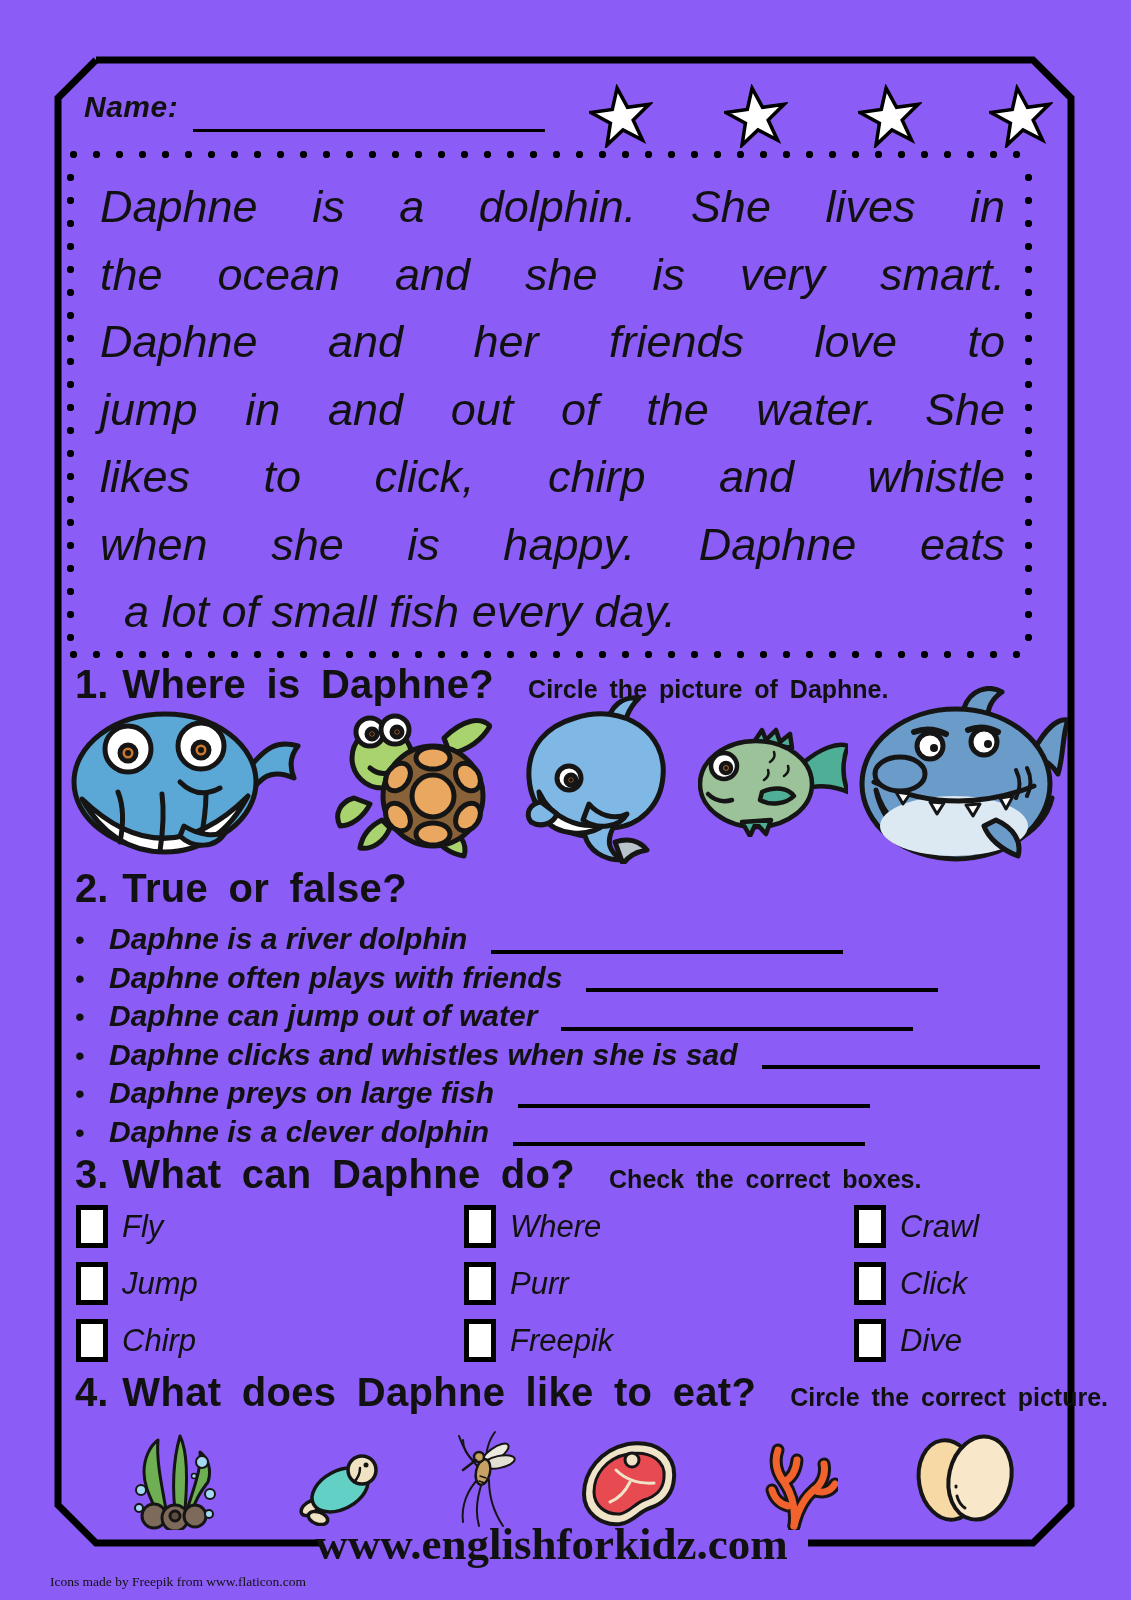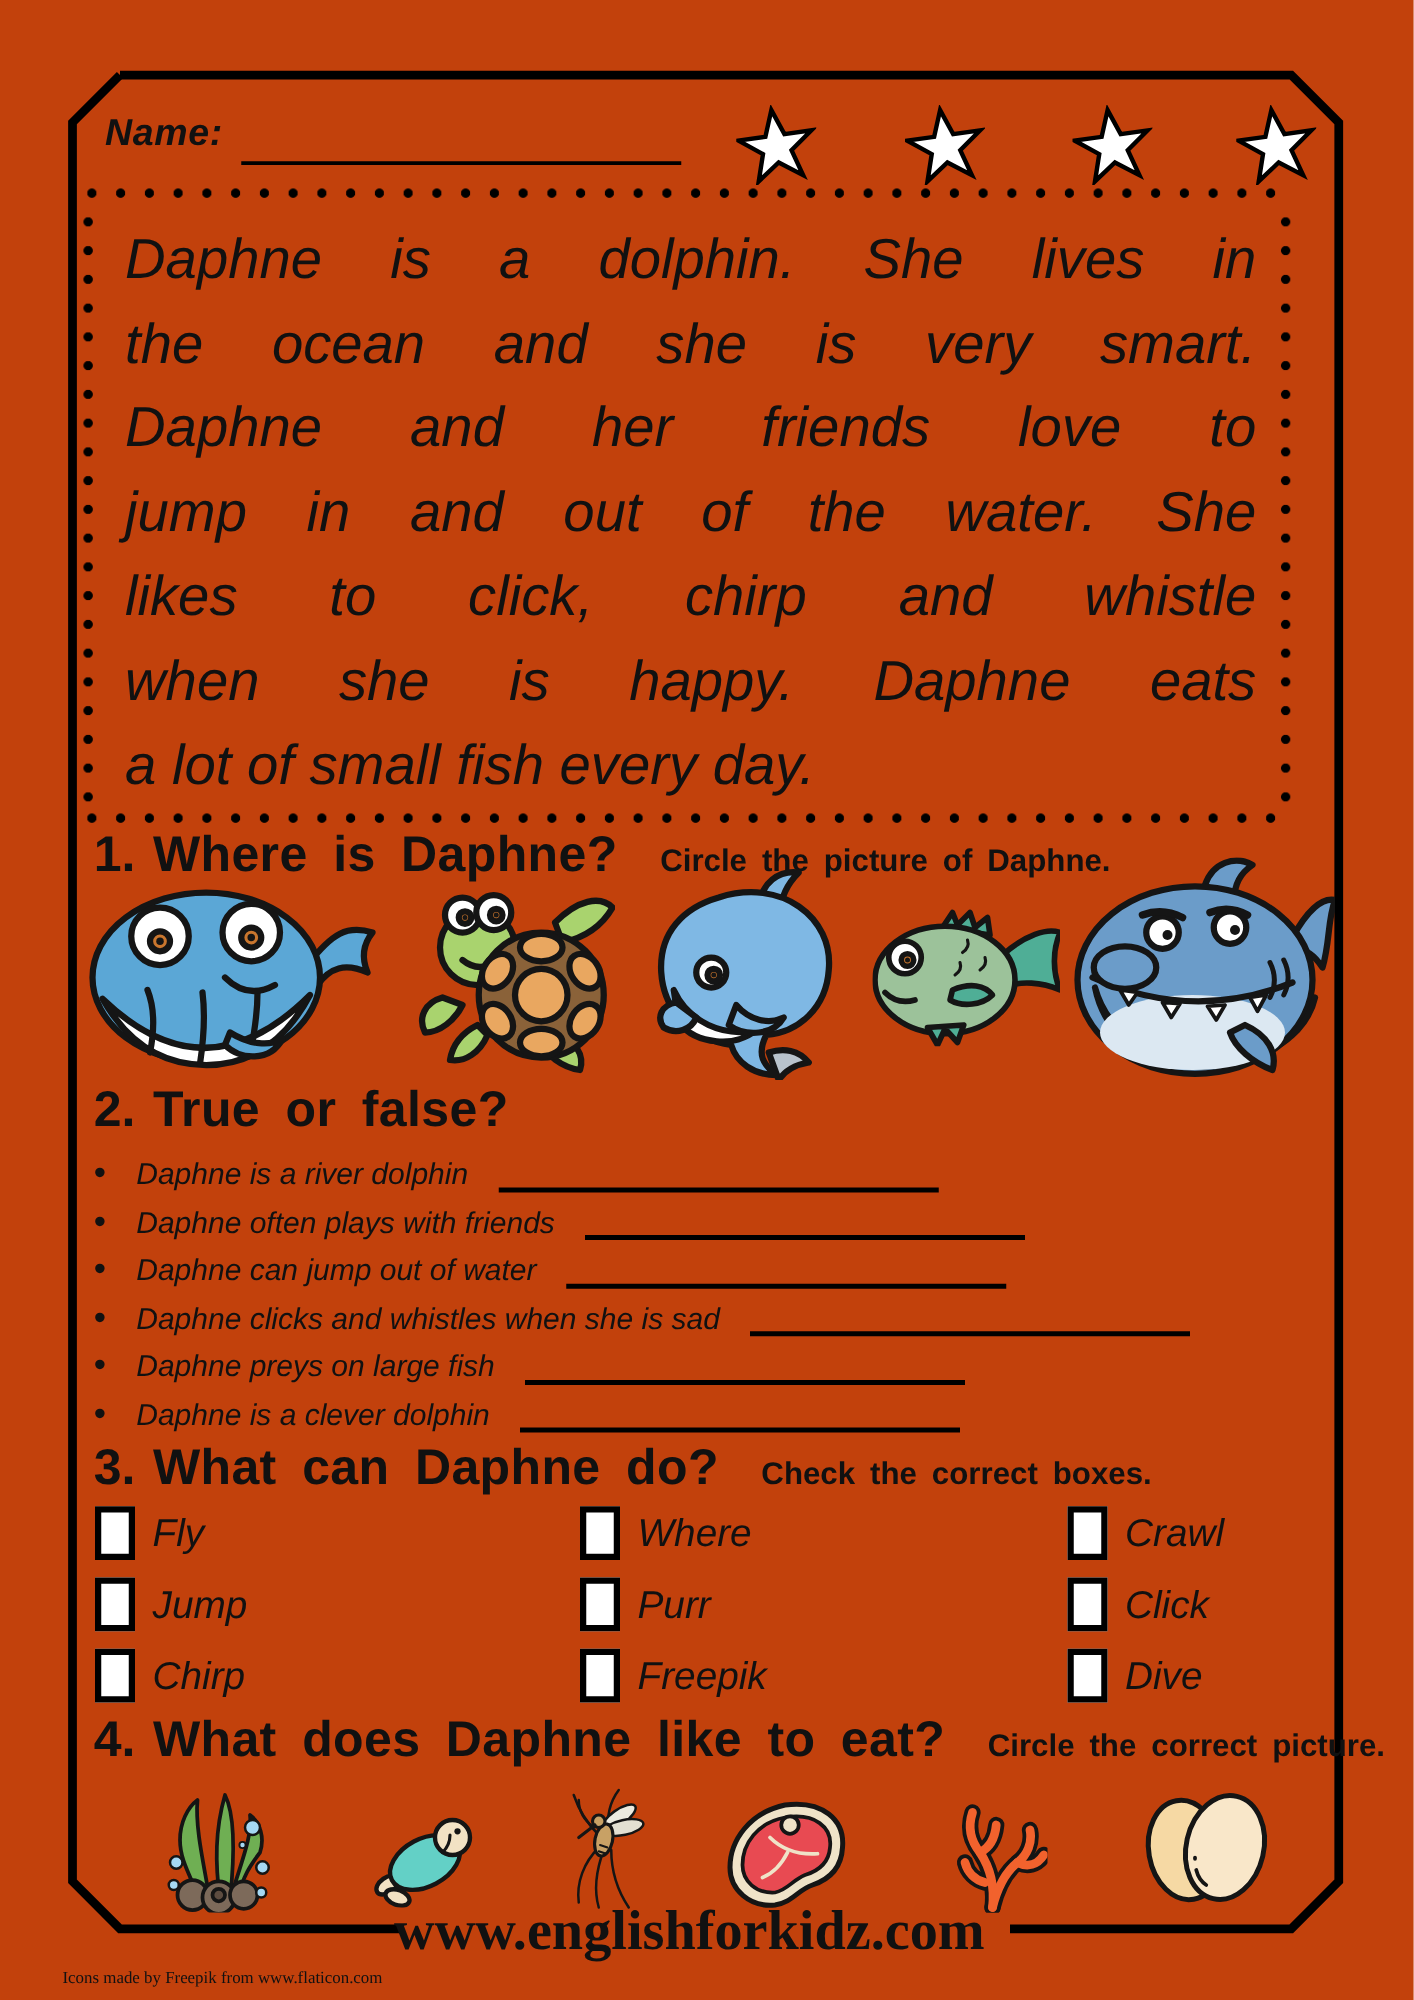--- a/index.html
+++ b/index.html
@@ -1,50 +1,50 @@
 <!DOCTYPE html>
 <html><head>
 <meta charset="utf-8">
 <style>
   * { margin:0; padding:0; box-sizing:border-box; }
   html,body { width:1131px; height:1600px; background:#fff; overflow:hidden;
               font-family:"Liberation Sans", sans-serif; color:#111; }
-  #page { position:relative; width:1131px; height:1600px; background:#c2410c; }
+  #page { position:relative; width:1131px; height:1600px; background:#8b5cf6; }
 
   
   #border-svg { position:absolute; left:0; top:0; }
 
   
   .name-label { position:absolute; left:84px; top:90px; font-size:30px; font-weight:700;
                 font-style:italic; letter-spacing:.5px; }
   .name-line  { position:absolute; left:193px; top:96px; width:352px; height:36px;
                 border-bottom:3px solid #000; }
   .star { position:absolute; top:84px; width:64px; height:64px; }
 
   
   .dots-h { position:absolute; height:9px; background-image:radial-gradient(circle, #000 3.4px, transparent 4px);
             background-size:23px 9px; background-repeat:repeat-x; }
   .dots-v { position:absolute; width:9px; background-image:radial-gradient(circle, #000 3.4px, transparent 4px);
             background-size:9px 23px; background-repeat:repeat-y; }
   .passage { position:absolute; left:100px; top:173px; width:905px; }
   .pline { font-style:italic; font-size:45px; line-height:67.5px; white-space:nowrap;
            text-align:justify; text-align-last:justify; }
-  .pline.last { text-align-last:left; white-space:normal; }
+  .pline.last { text-align-last:left; white-space:normal;margin-left:24px; }
 
   
   .qhead { position:absolute; left:75px; display:flex; align-items:baseline; }
   .qnum   { font-size:40px; font-weight:700; margin-right:14px; }
   .qtitle { font-size:40px; font-weight:700; word-spacing:9px; letter-spacing:.3px; }
   .qinstr { font-size:25px; font-weight:700; word-spacing:5px; margin-left:34px; }
 
   
   .tf-list { position:absolute; left:75px; top:922px; width:965px; }
   .tf-row  { display:flex; align-items:baseline; height:38.5px; }
   .tf-bullet { width:34px; font-size:28px; }
-  .tf-text { font-style:italic; font-size:24px; margin-right:24px; white-space:nowrap; }
+  .tf-text { font-style:italic; font-size:30px; margin-right:24px; white-space:nowrap;font-weight:bold; }
   .tf-line { flex:1 1 auto; max-width:352px; border-bottom:4px solid #000;
              align-self:flex-end; margin-bottom:7px; }
 
   
   .cb-grid { position:absolute; left:76px; top:1198px; width:970px;
              display:grid; grid-template-columns:388px 390px 1fr; grid-auto-rows:57px; }
   .cb-cell { display:flex; align-items:center; }
   .cb-box  { width:32px; height:43px; border:5px solid #000; background:#fff; margin-right:14px; }
   .cb-label{ font-style:italic; font-size:31px; }
 

